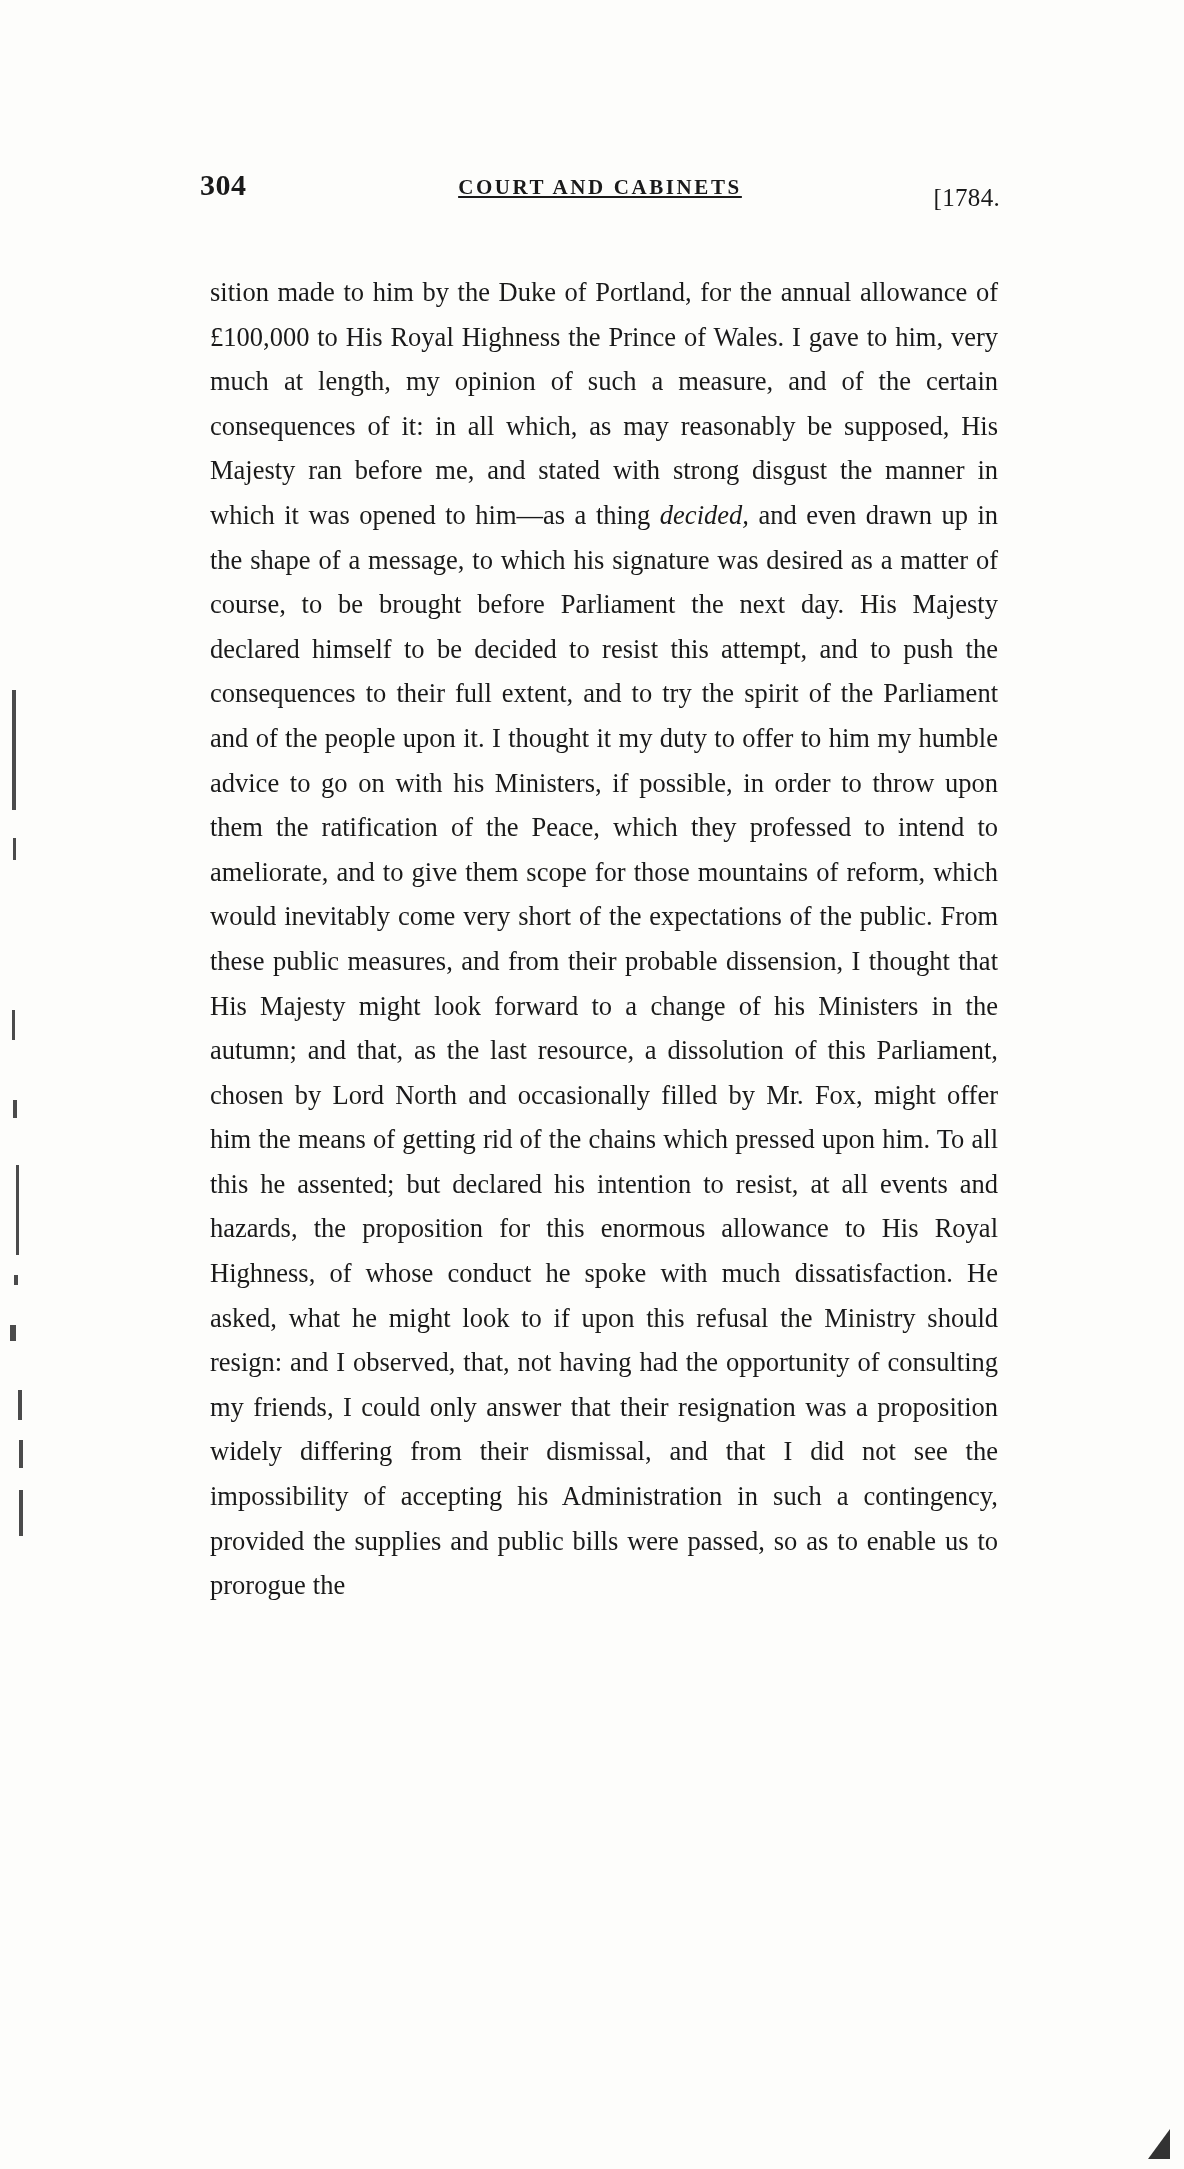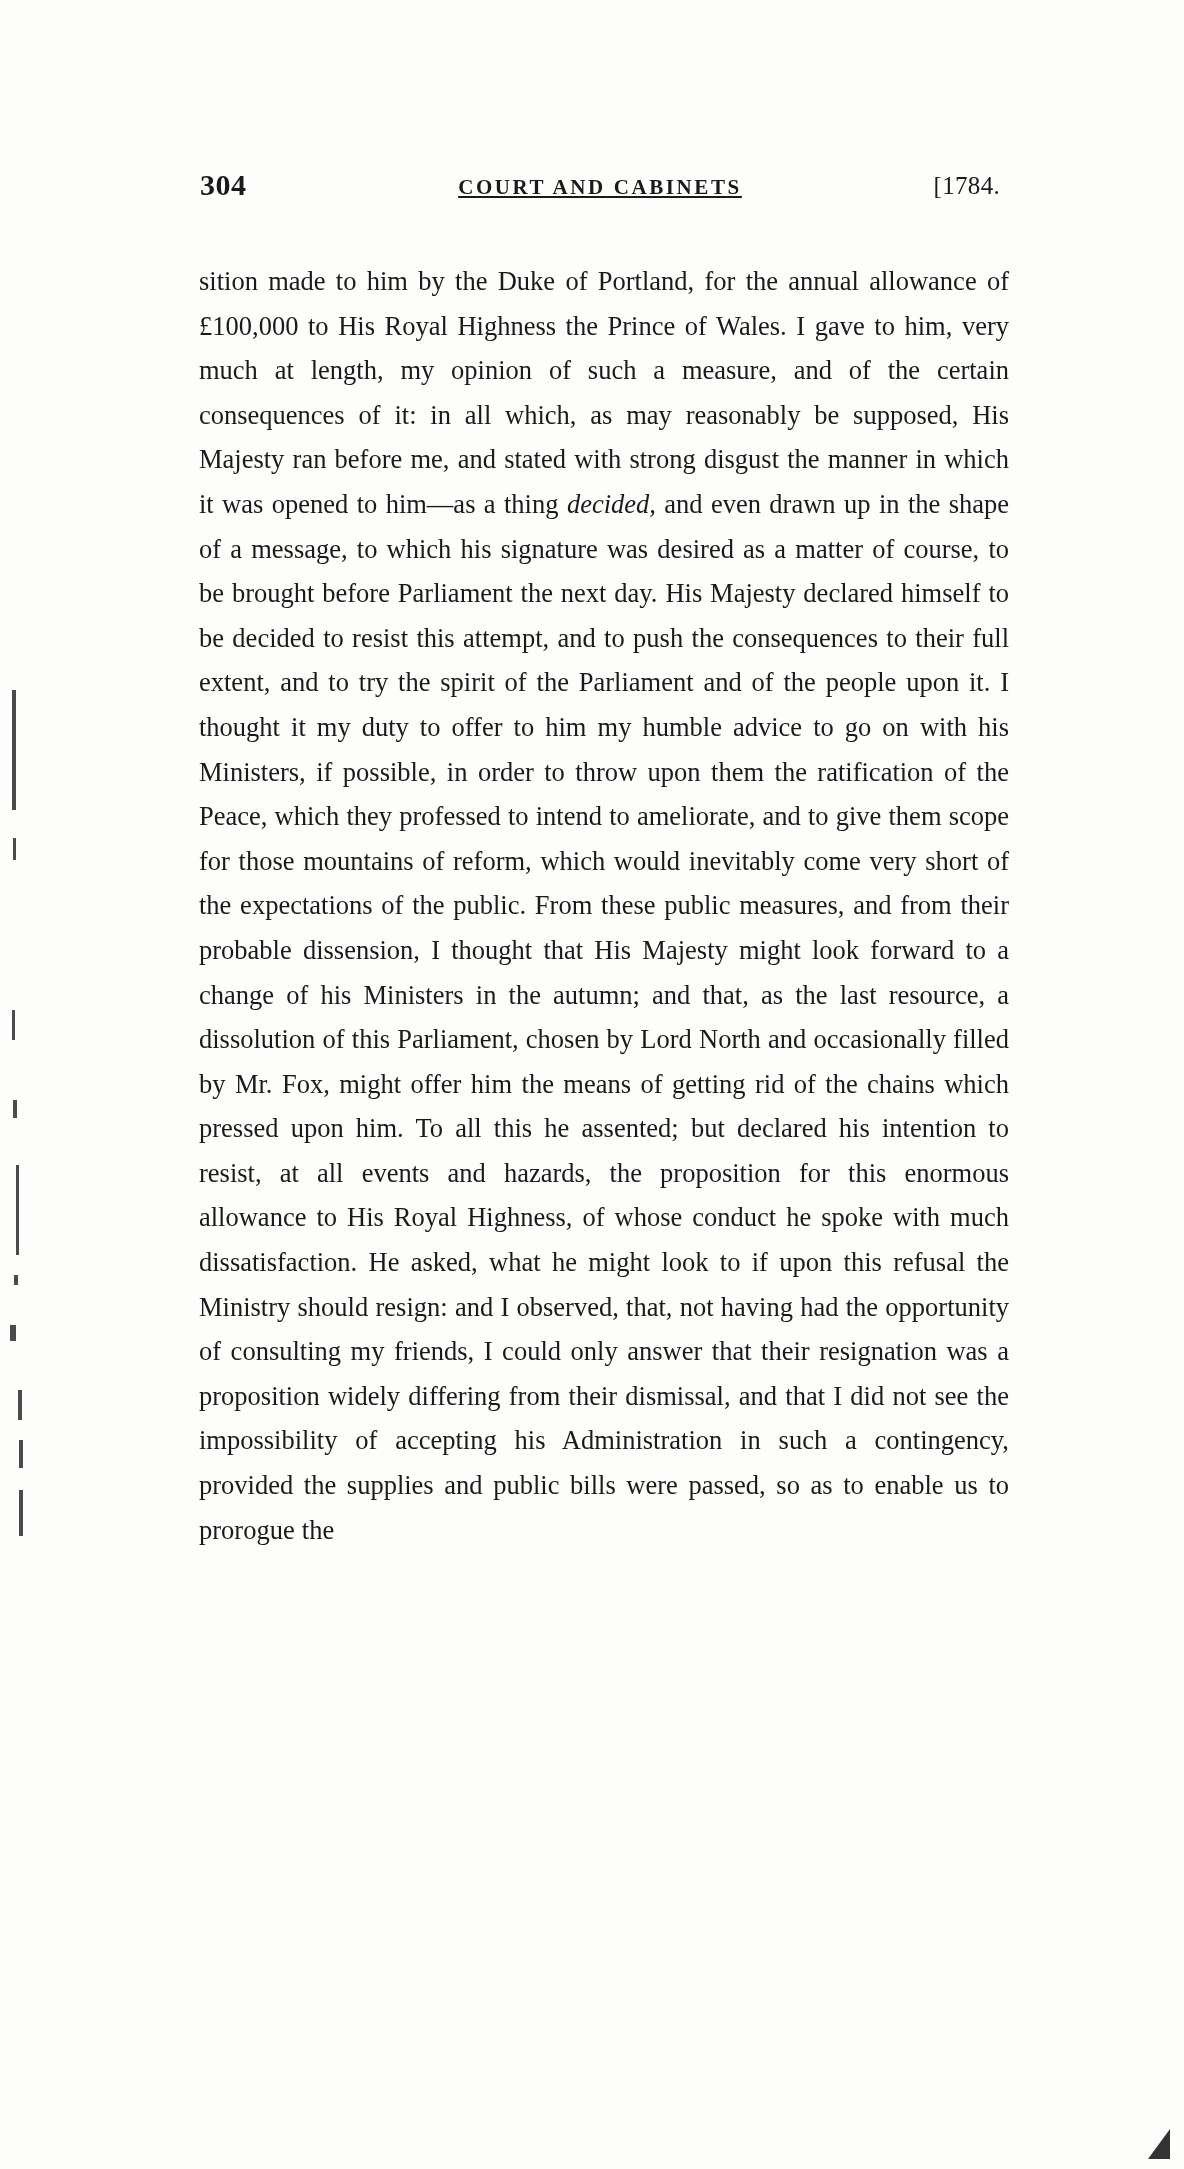--- a/index.html
+++ b/index.html
@@ -47,35 +47,35 @@
     font-size: 21px;
     letter-spacing: 2.6px;
     font-variant: small-caps;
     text-transform: uppercase;
     font-weight: 600;
     text-decoration: underline;
   }
   .year-bracket {
     position: absolute;
     right: 0;
-    top: 4px;
+    top: 16px;
     font-size: 25px;
     letter-spacing: 0.3px;
     margin-left: 44px;
   }
 
   
   .body-block {
     position: absolute;
     top: 258px;
     left: 198px;
     width: 812px;
   }
   .body-block p {
-    margin: 1px;
+    margin: 12px;
     font-size: 26.5px;
     line-height: 44.6px;
     text-align: justify;
     text-justify: inter-word;
     word-spacing: 0.5px;
     hyphens: manual;
   }
   .body-block p em {
     font-style: italic;
   }

